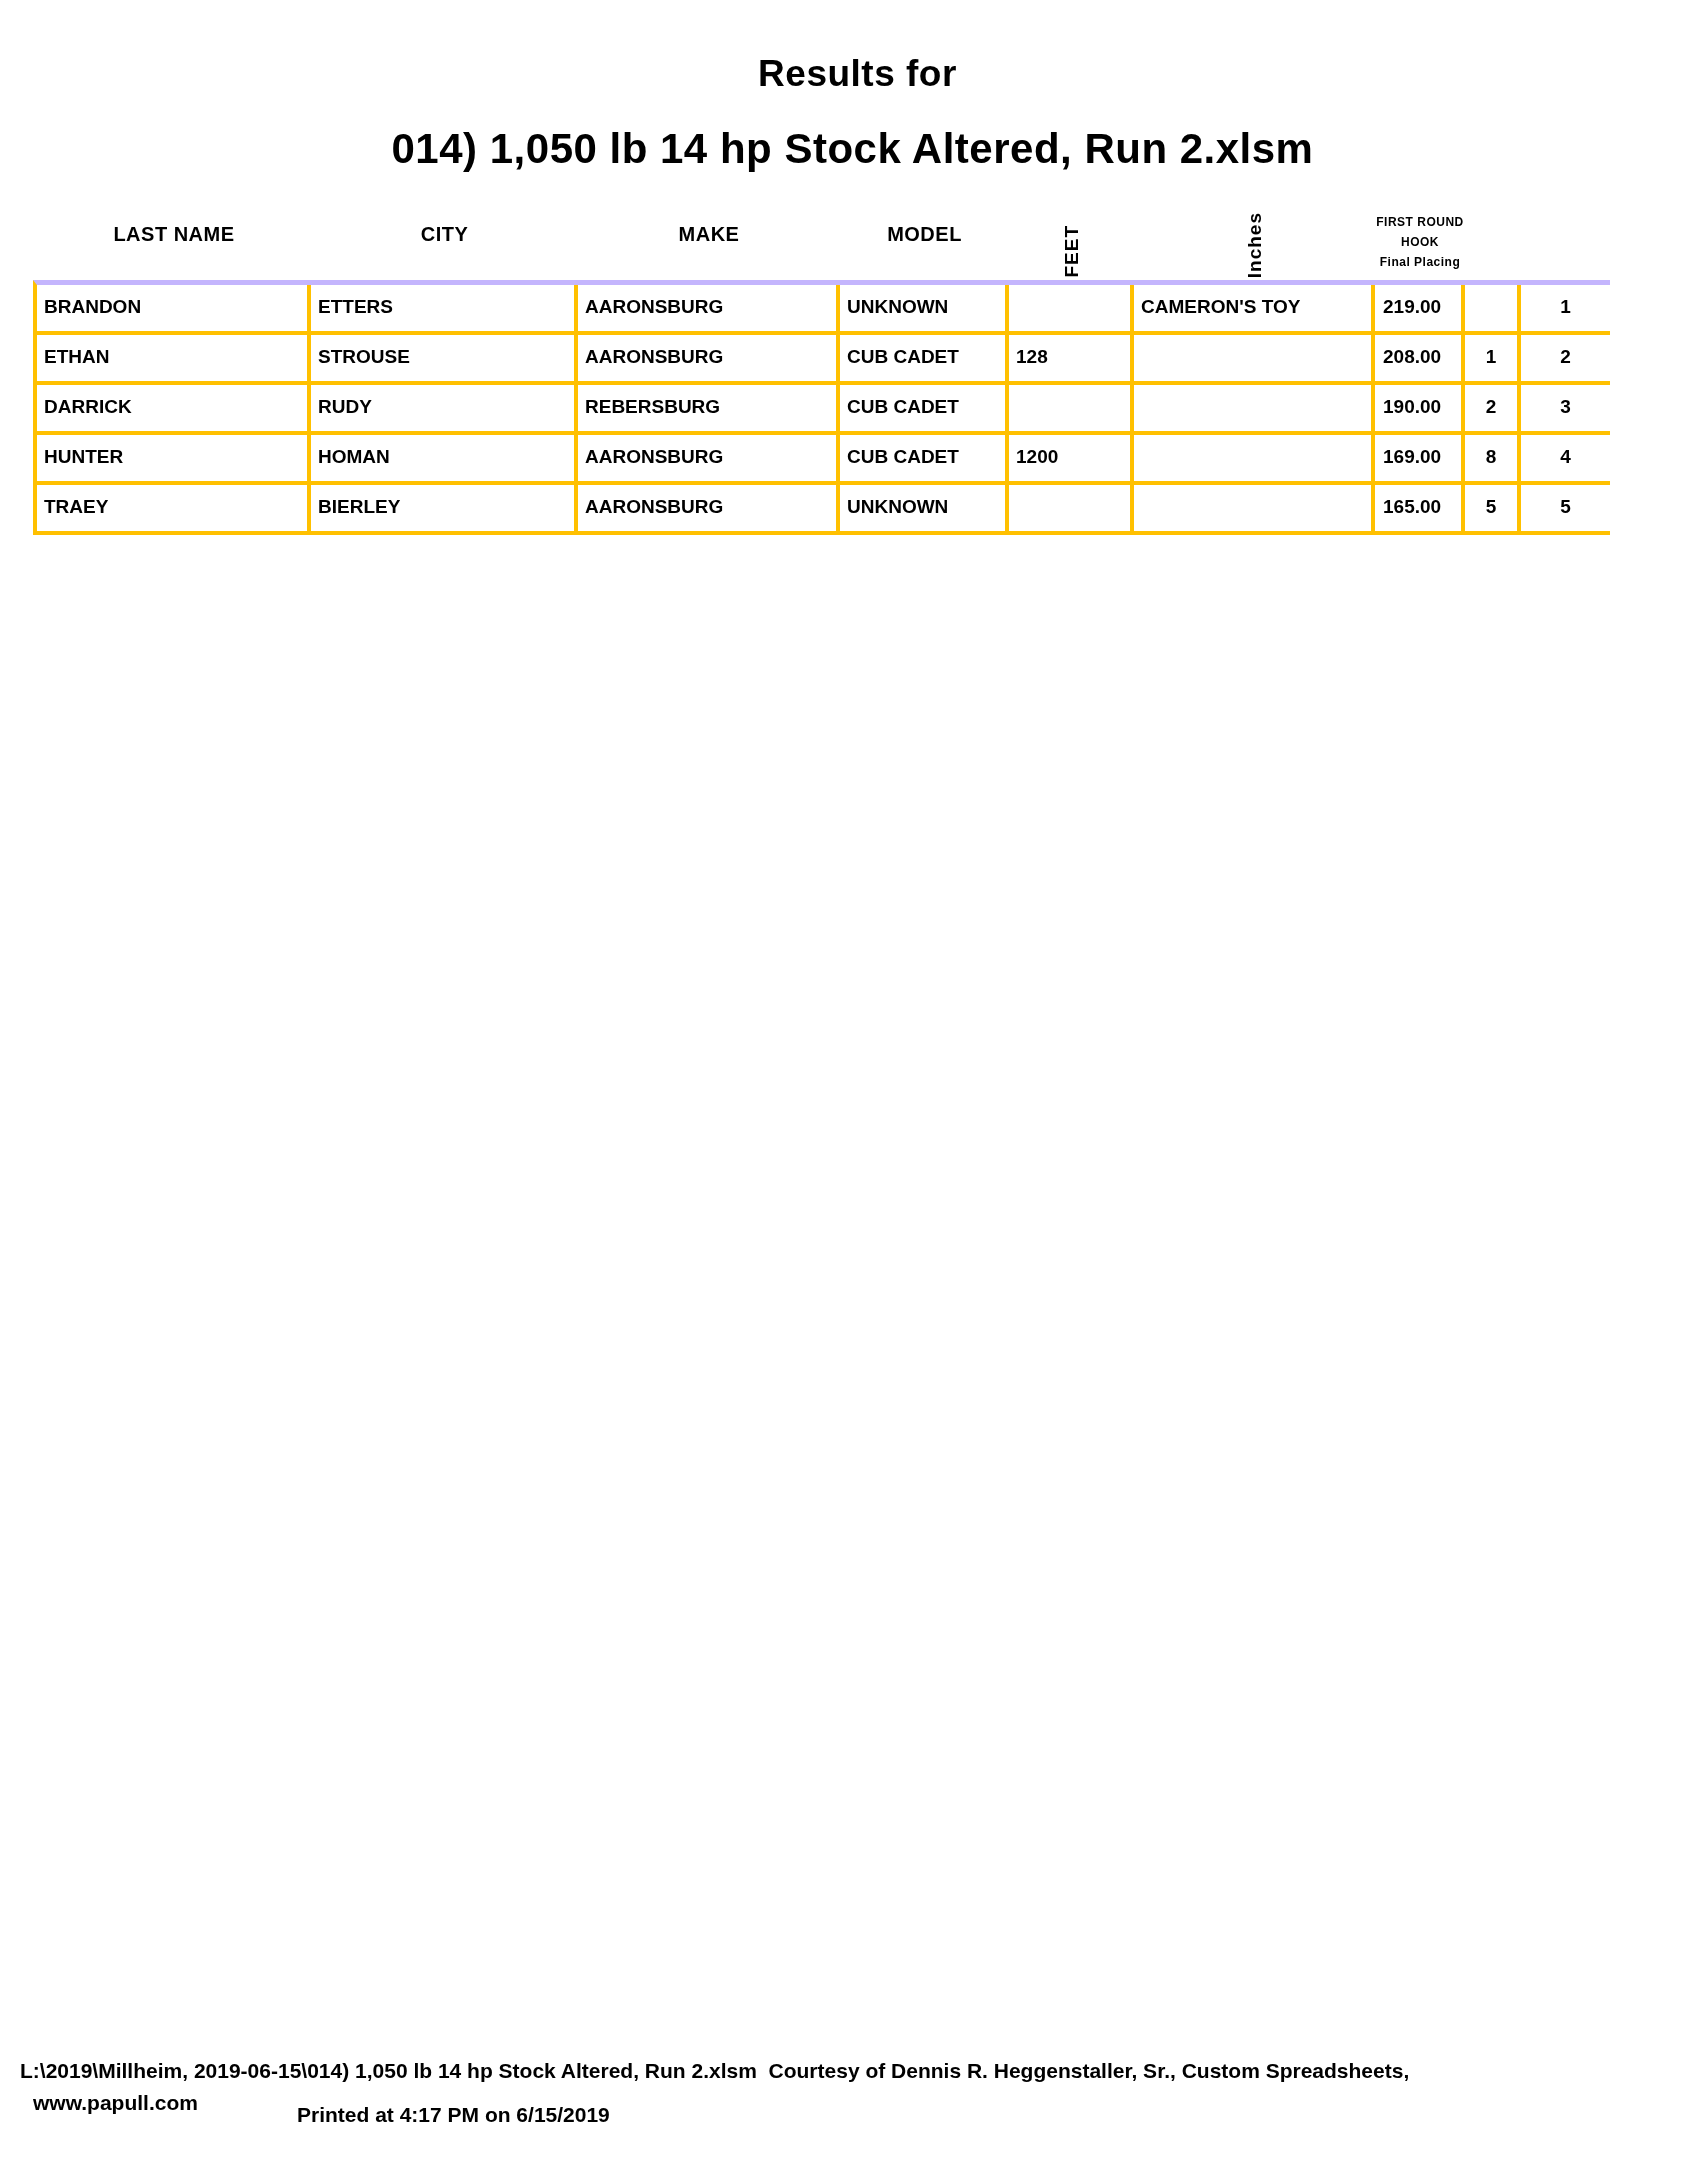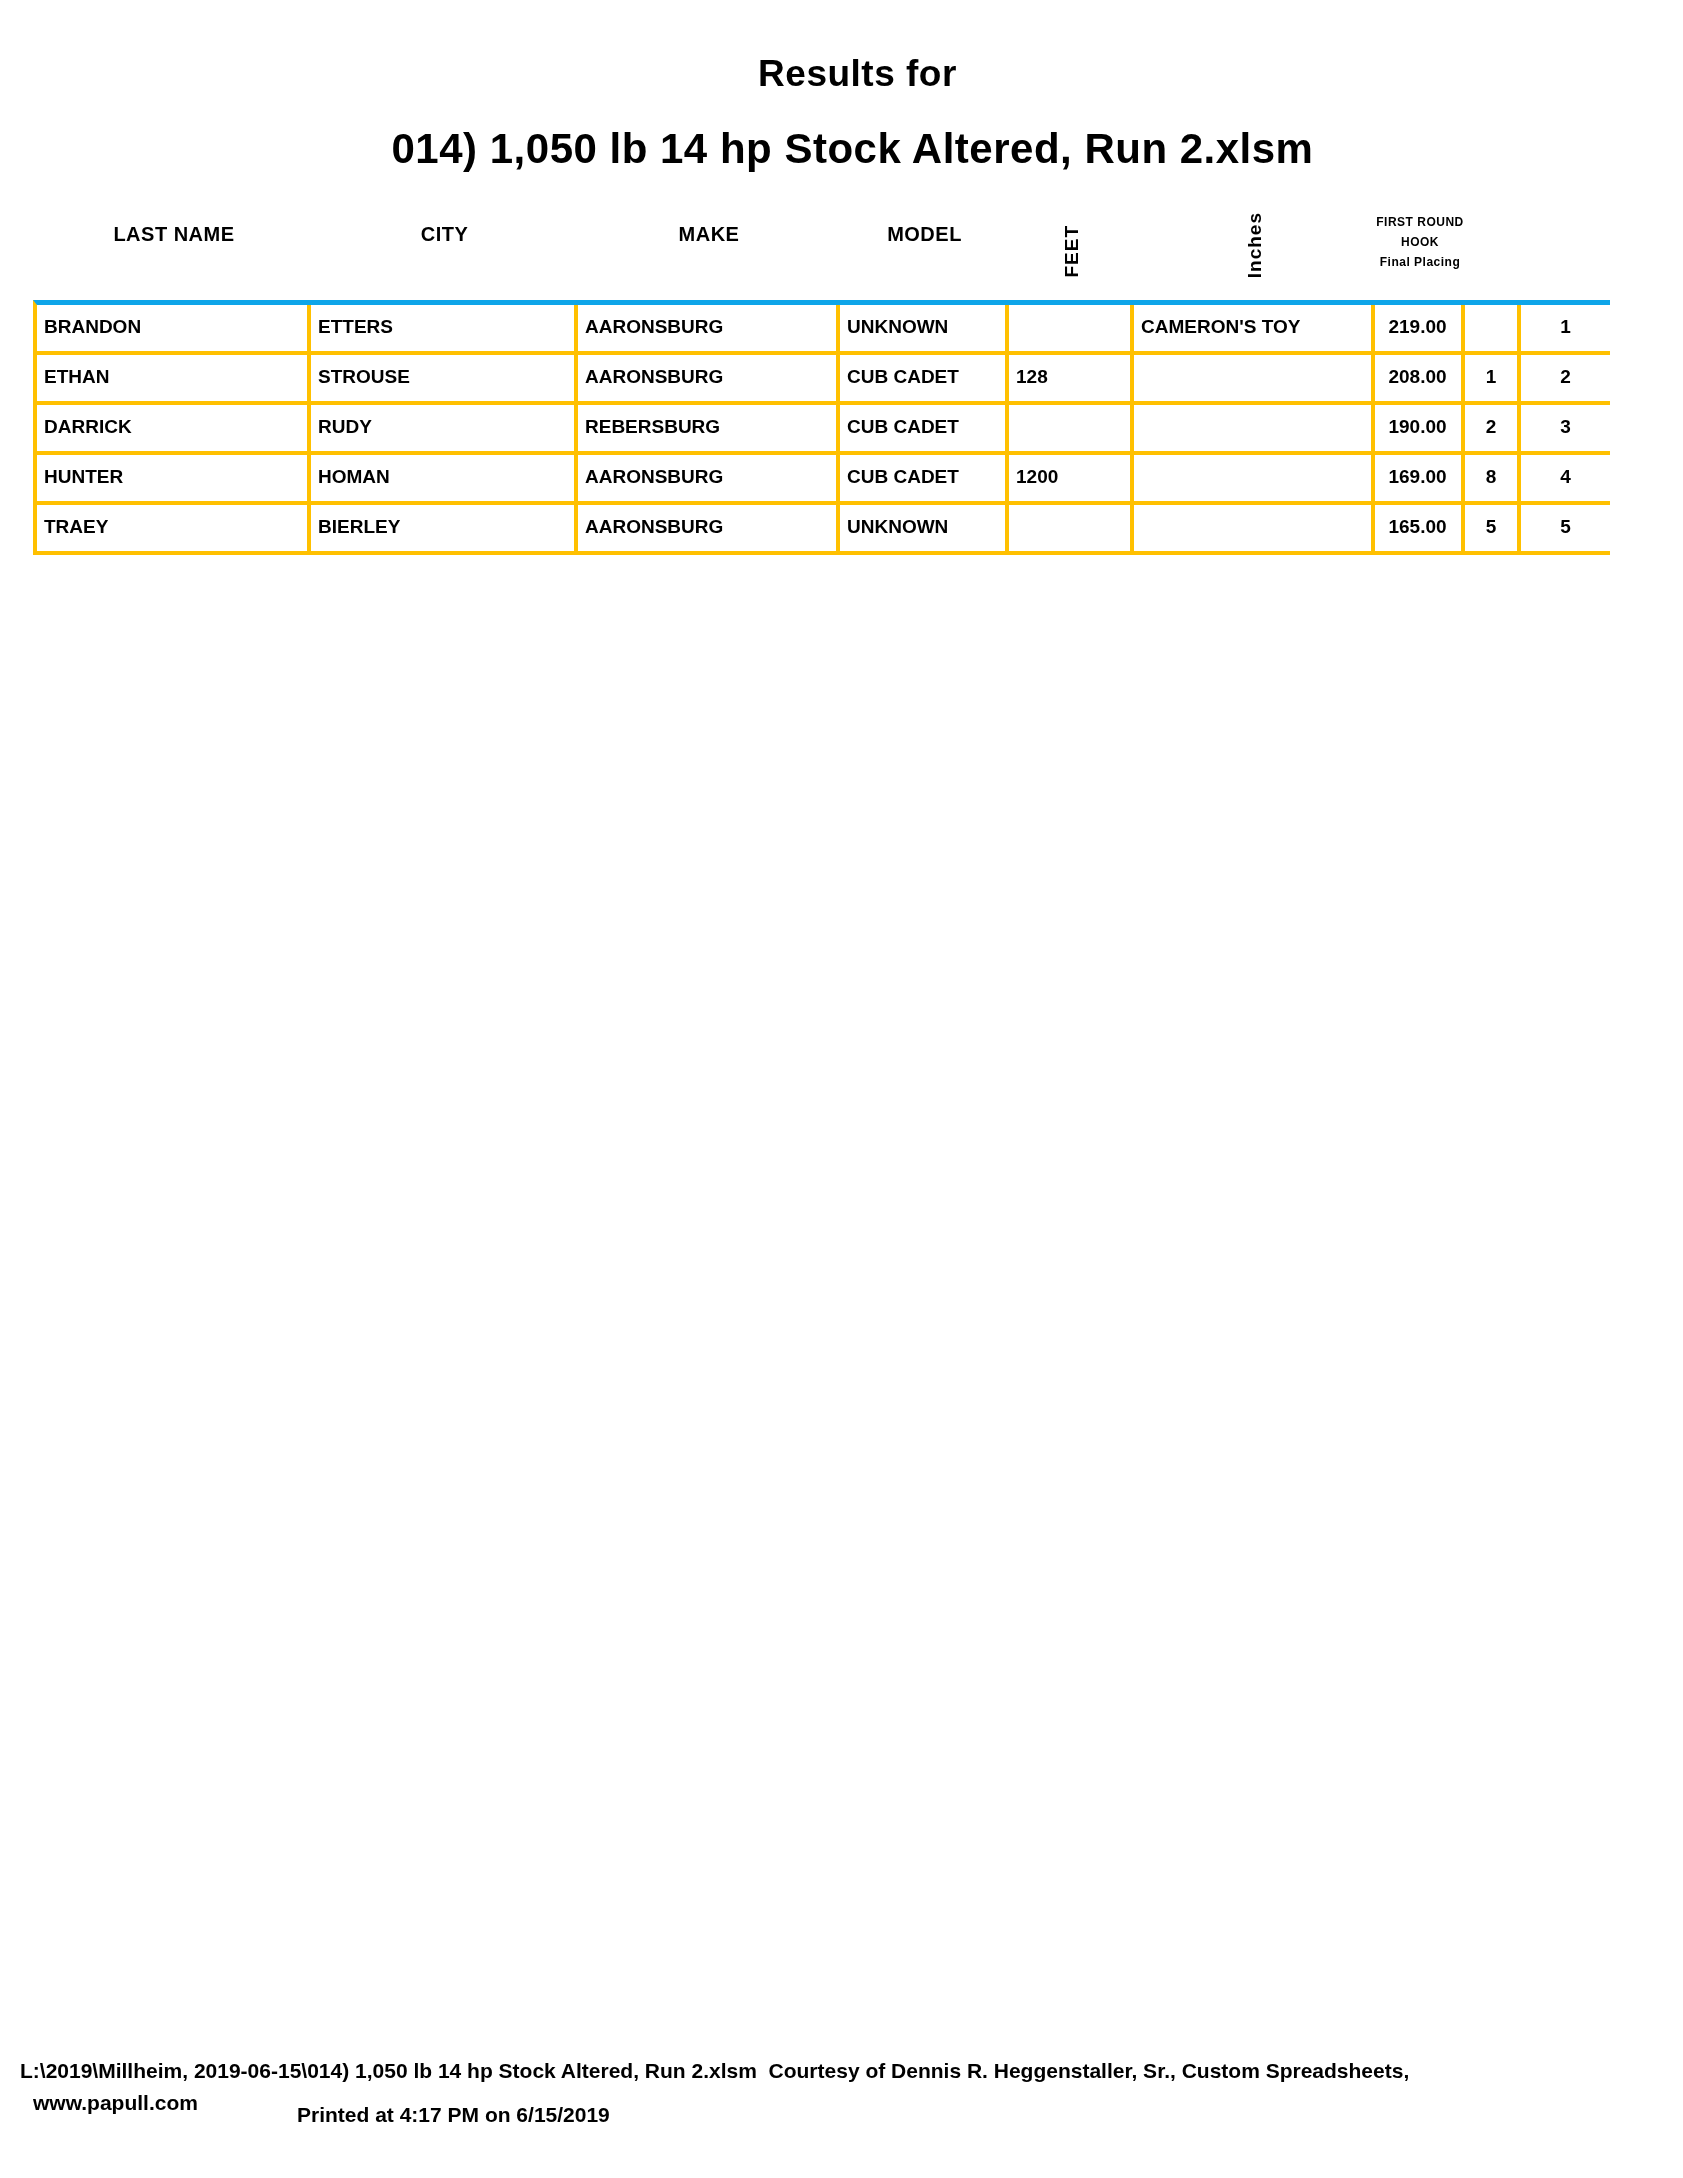--- a/index.html
+++ b/index.html
@@ -38,33 +38,32 @@
     padding-bottom:8px; font-size:12px; line-height:20px; letter-spacing:0.5px;
     overflow:visible;
   }
 
   
   .tbody {
     position:absolute; left:33px; top:280px;
     display:grid;
     grid-template-columns:274px 267px 262px 169px 125px 241px 90px 56px 89px;
     grid-auto-rows:50px;
-    border-top:5px solid #0ea5e9;
+    border-top:5px solid #c4b5fd;
     border-left:4px solid #FFC000;
     background:#ffffff;
-    margin-top:20px;
   }
   .trow { display:contents; }
   .cell {
     border-right:4px solid #FFC000;
     border-bottom:4px solid #FFC000;
     font-size:19px; line-height:44px; padding-left:7px;
     white-space:nowrap; overflow:hidden;
   }
-  .cell.num  { text-align:center; padding-right:9px;padding-left:8px; }
+  .cell.num  { text-align:left; padding-right:9px;padding-left:8px; }
   .cell.ctr  { text-align:center; padding-left:0; }
   .cell.last { border-right:none; }
 
   
   .footer1 {
     position:absolute; left:20px; top:2059px;
     font-size:21px; white-space:pre;
   }
   .footer2 { position:absolute; left:33px; top:2091px; font-size:21px; }
   .footer2 .site { position:absolute; left:0; top:0; white-space:nowrap; }

